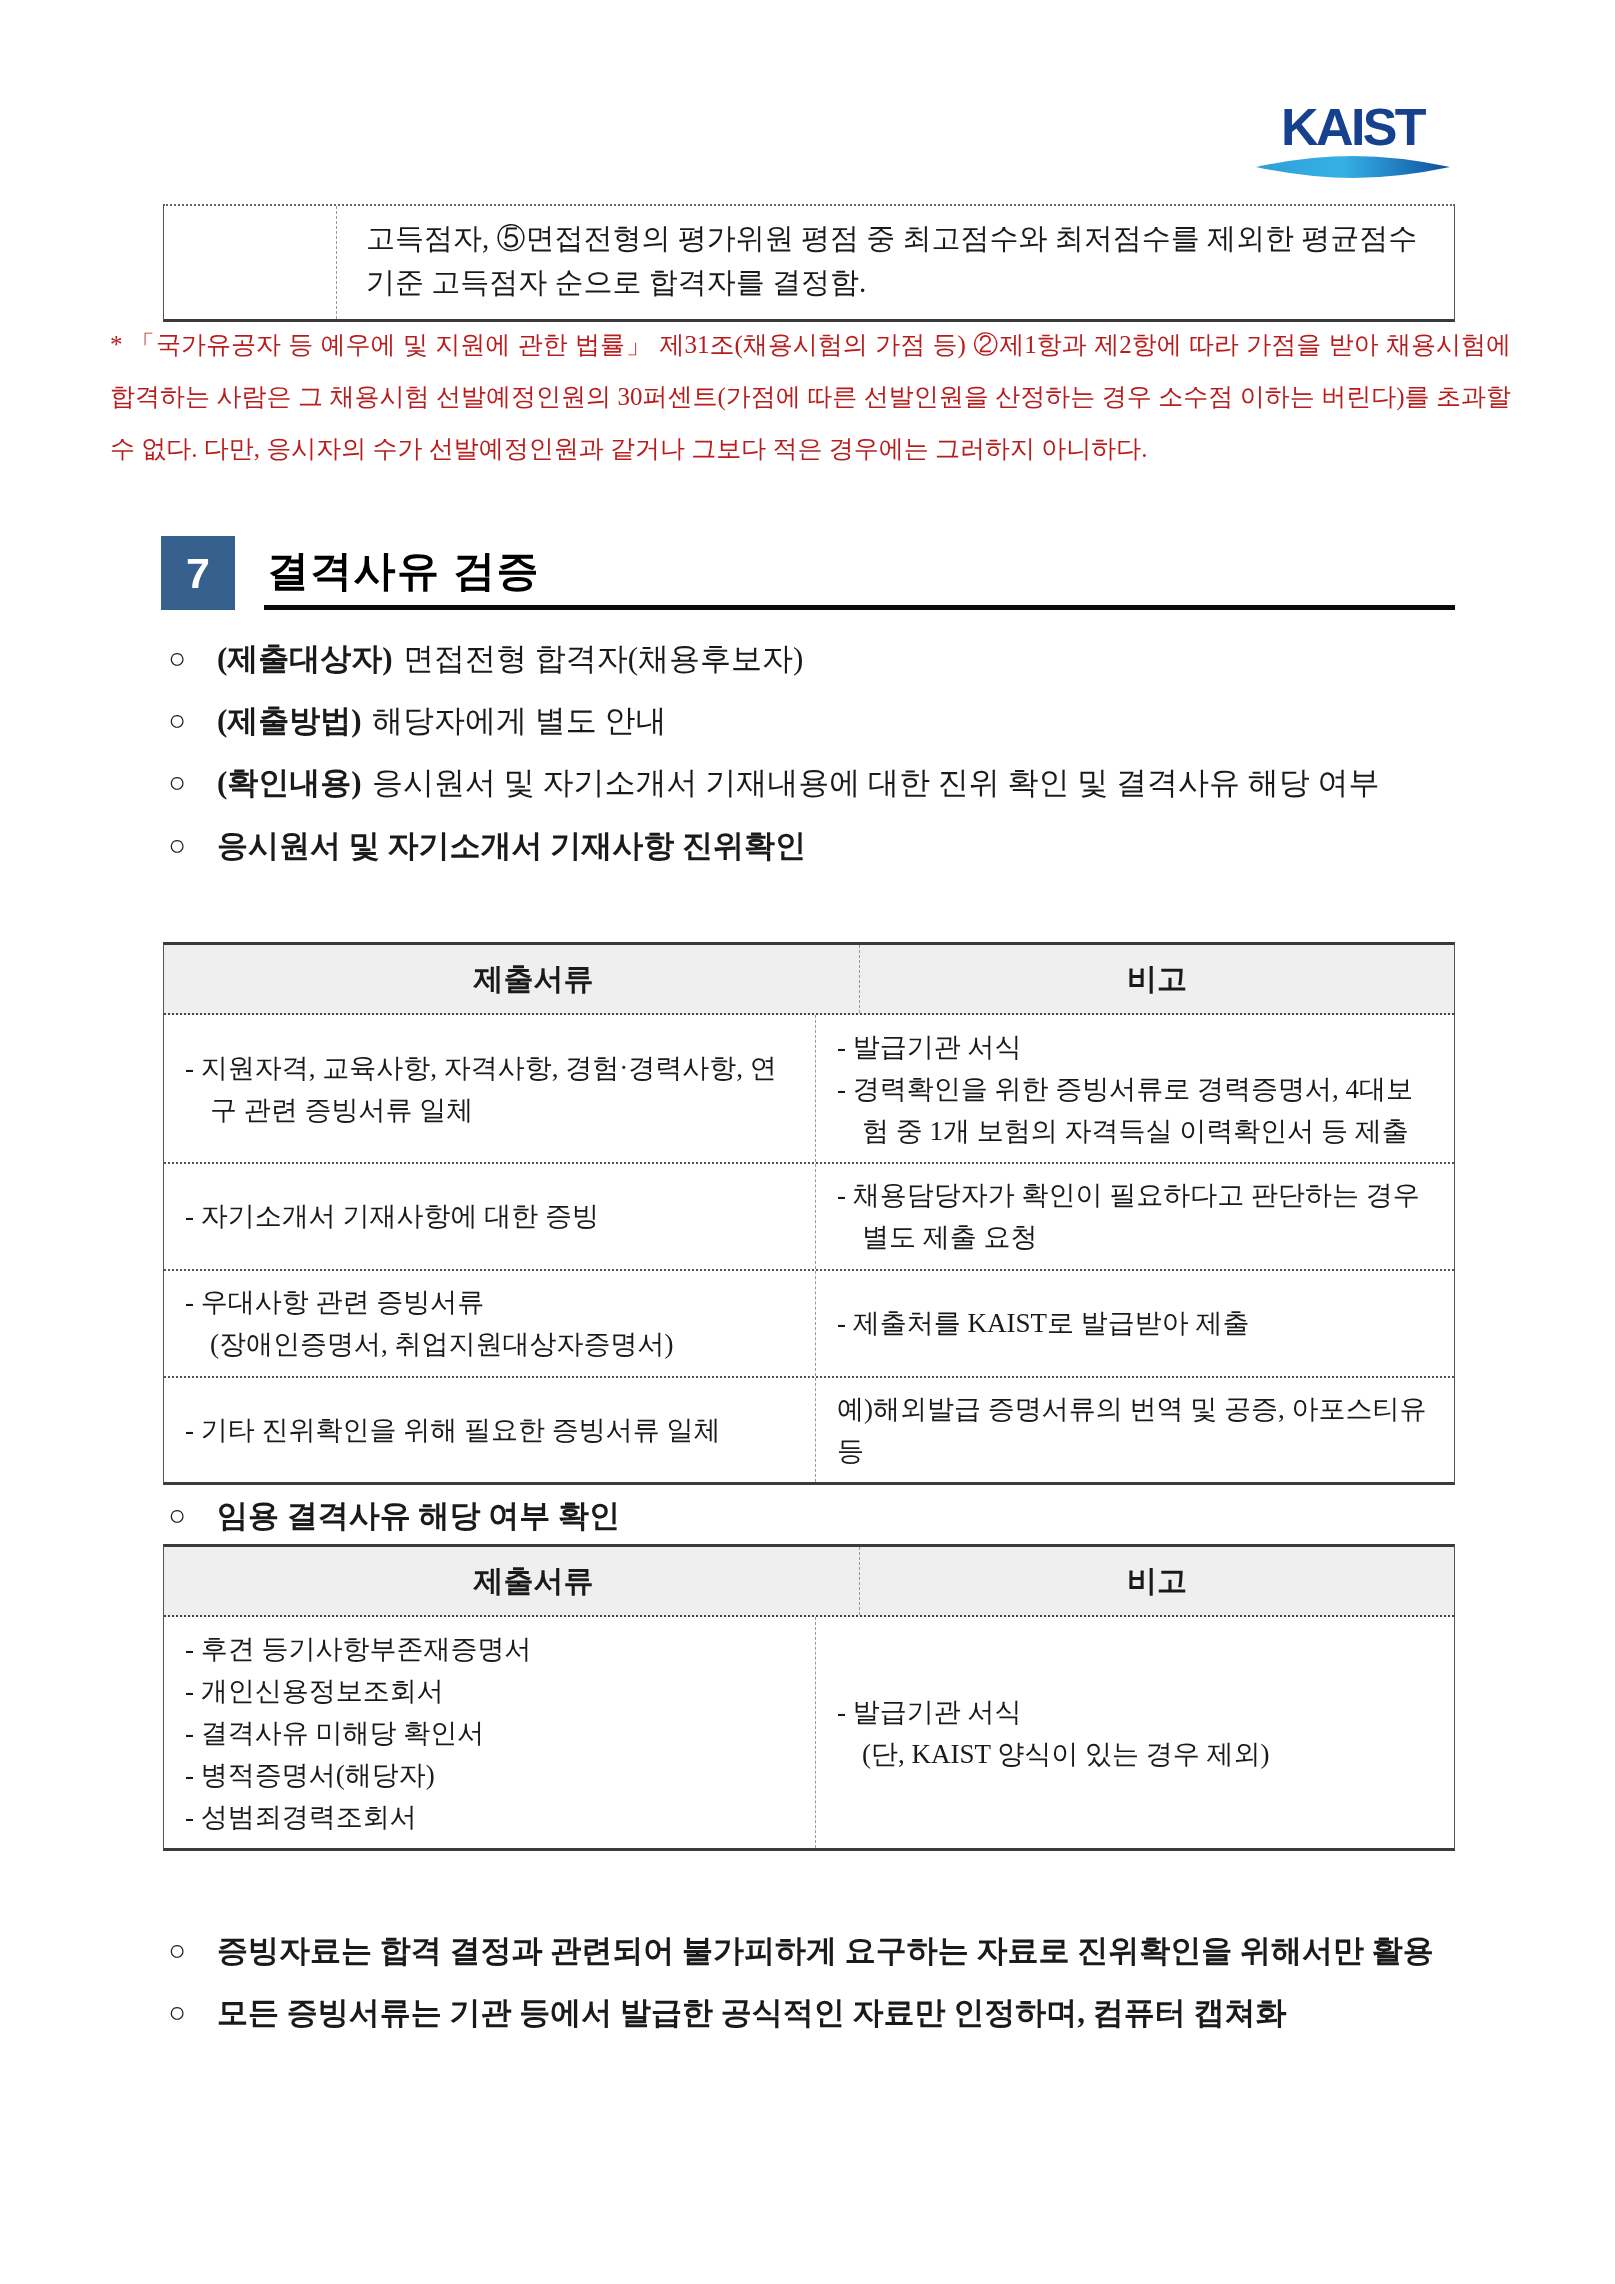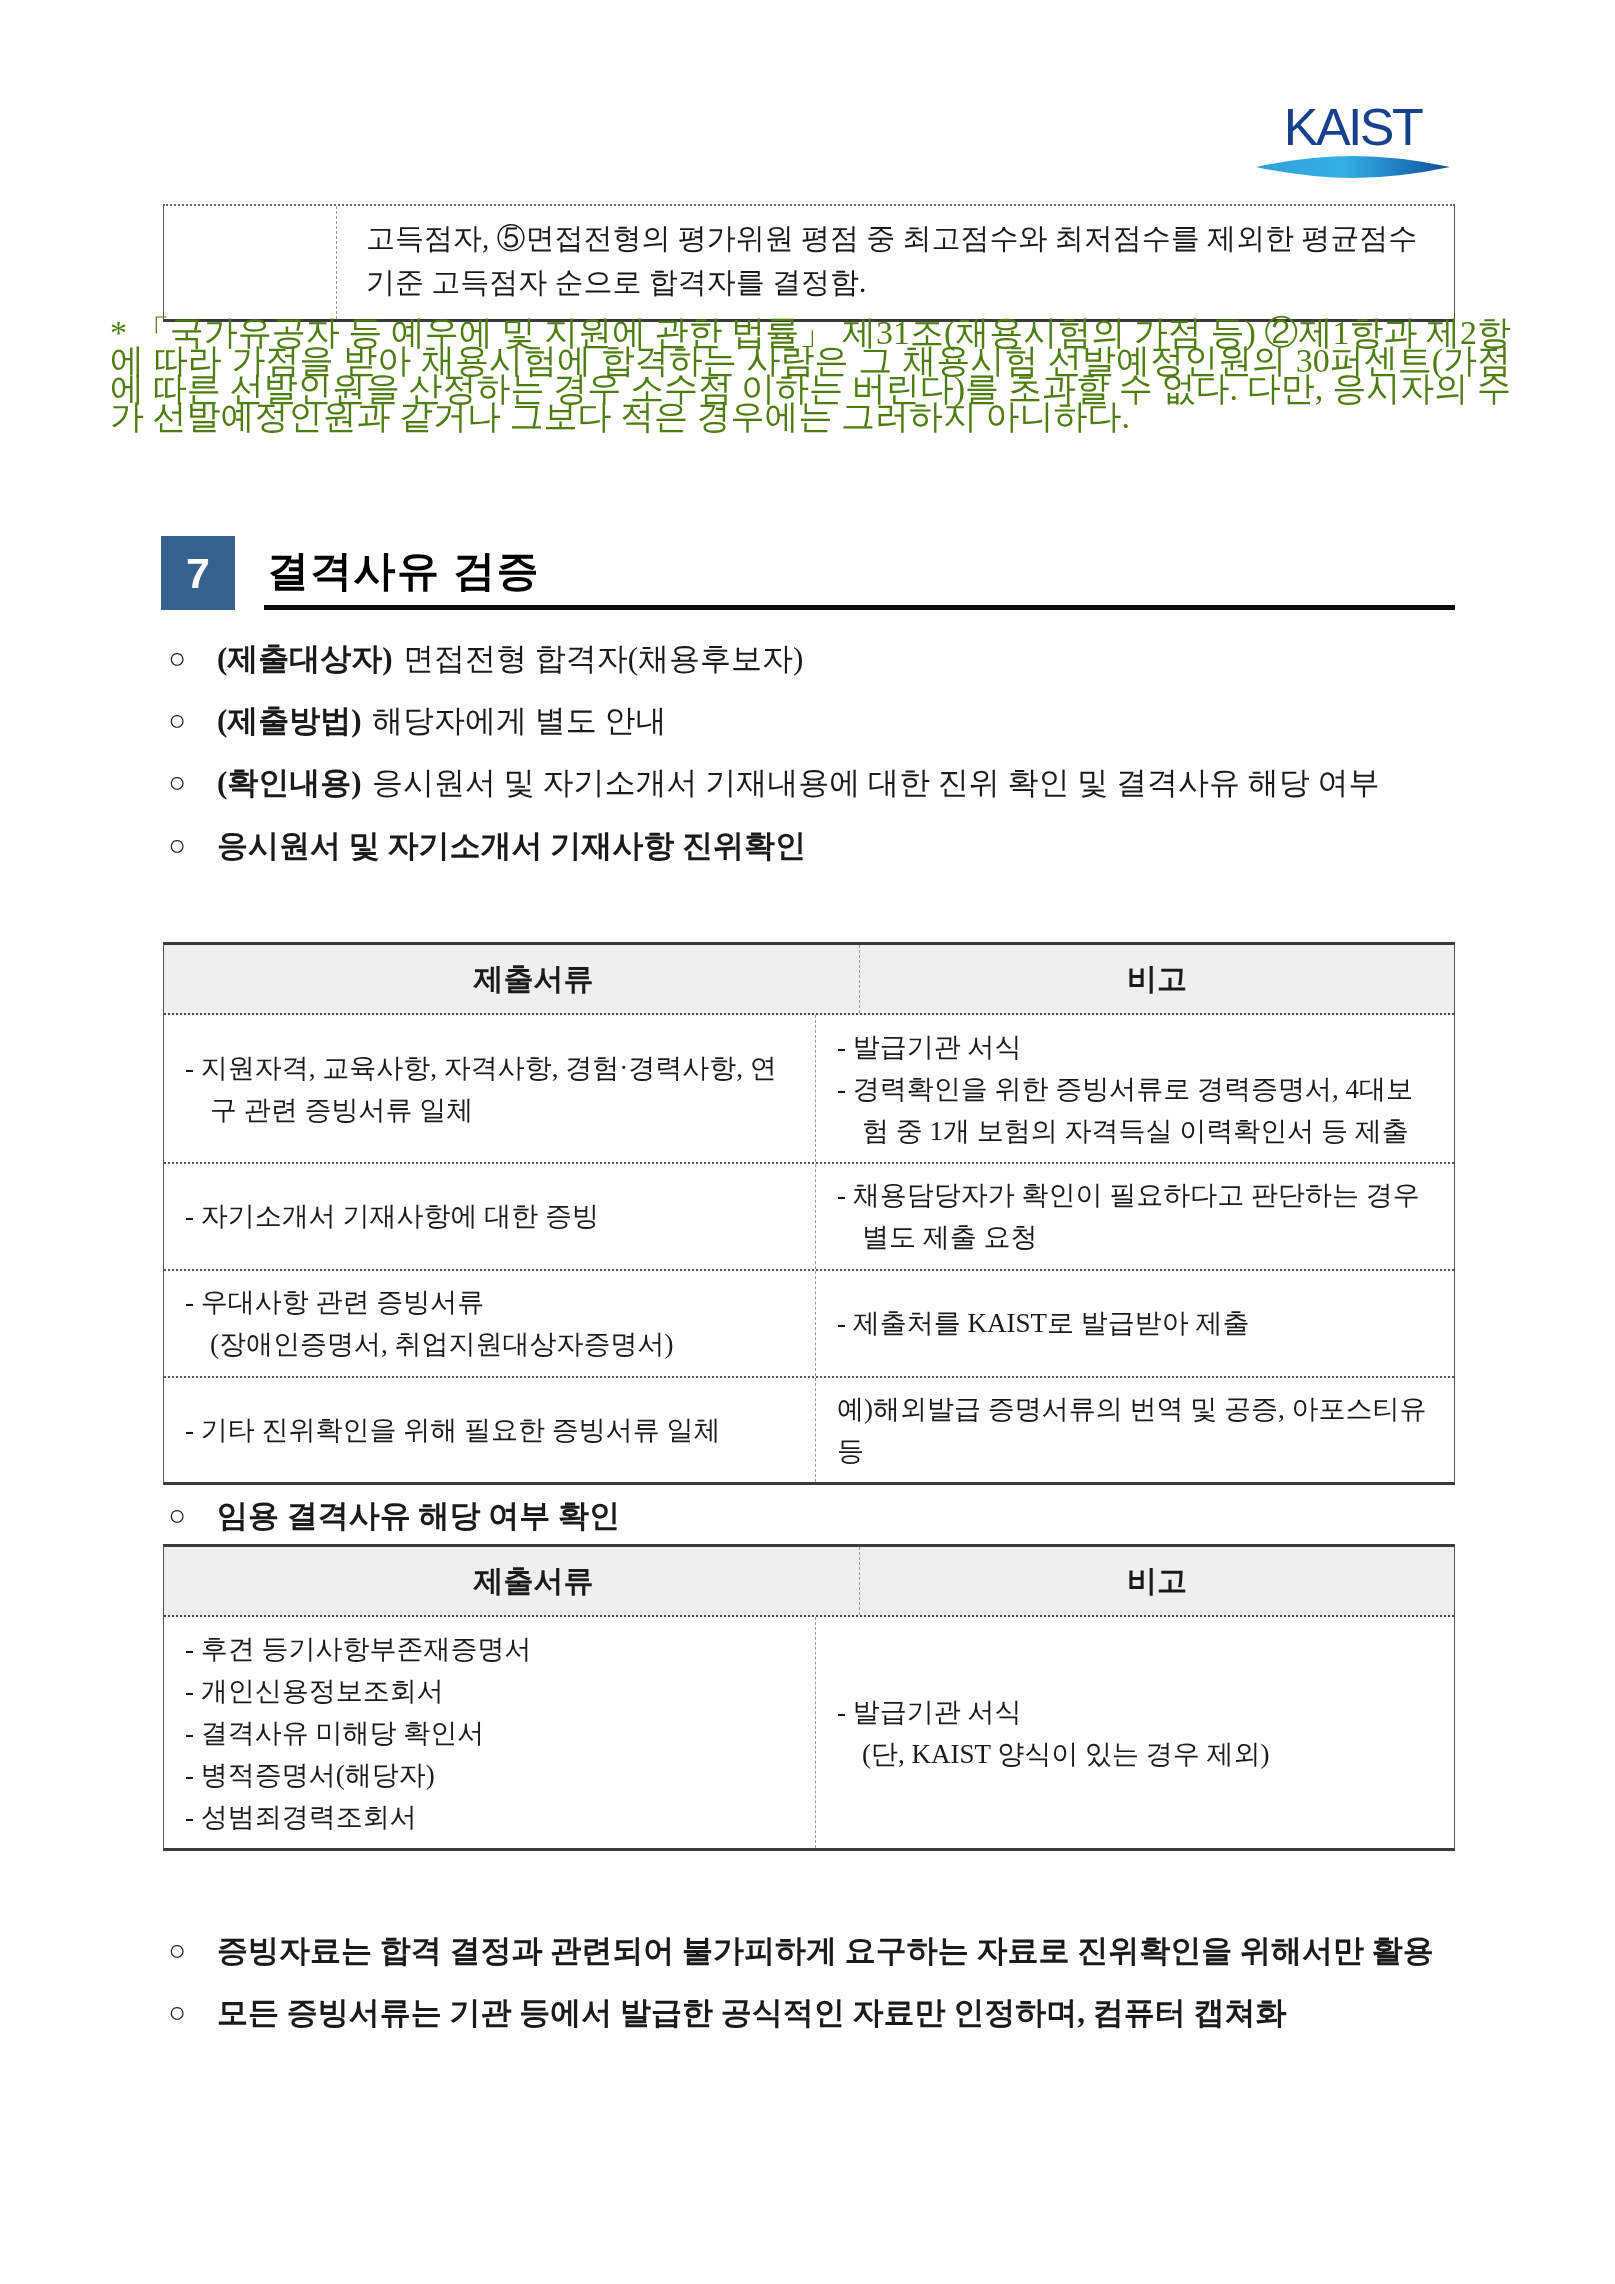--- a/index.html
+++ b/index.html
@@ -4,37 +4,37 @@
 <style>
   html,body { margin:0; padding:0; background:#ffffff; }
   .page {
     position:relative; width:1616px; height:2284px; background:#ffffff;
     font-family:"Liberation Serif","DejaVu Serif",serif; color:#1a1a1a;
     overflow:hidden;
   }
   
   .logo { position:absolute; left:1248px; top:102px; width:209px; text-align:center; }
   .logo-word {
-    font-family:"Liberation Sans","DejaVu Sans",sans-serif; font-weight:normal;
+    font-family:"Liberation Sans","DejaVu Sans",sans-serif; font-weight:bold;
     font-size:52px; line-height:50px; letter-spacing:-2.6px; color:#15418e;
   }
   .logo-lens { display:block; margin:3.9px auto 0; width:196px; height:22px; }
   
   .toptable {
     position:absolute; left:163px; top:204px; width:1292px; box-sizing:border-box;
     display:flex; background:#fff;
     border-top:2px dotted #666; border-left:1.3px solid #555;
     border-right:1.3px solid #555; border-bottom:3.9px solid #3b3b3b;
   }
   .tt-left { width:172px; border-right:1.3px dashed #999; }
   .tt-right { flex:1; padding:10.4px 11.7px 14.3px 29px; font-size:29px; line-height:44px; }
   
   .fnote {
     position:absolute; left:110px; top:319px; width:1401px;
-    font-size:34px; line-height:28px; text-align:justify; color:#4d7c0f;
+    font-size:25px; line-height:52px; text-align:justify; color:#b91c1c;
   }
   
   .sec { position:absolute; left:161px; top:536px; width:1294px; height:78px; }
   .sec-num {
     position:absolute; left:0; top:0; width:74px; height:74px; background:#36618f;
     color:#ffffff; font-family:"Liberation Sans","DejaVu Sans",sans-serif;
     font-weight:bold; font-size:43px; display:flex; align-items:center; justify-content:center;
   }
   .sec-title {
     position:absolute; left:106px; top:0; height:69px; display:flex; align-items:center;

